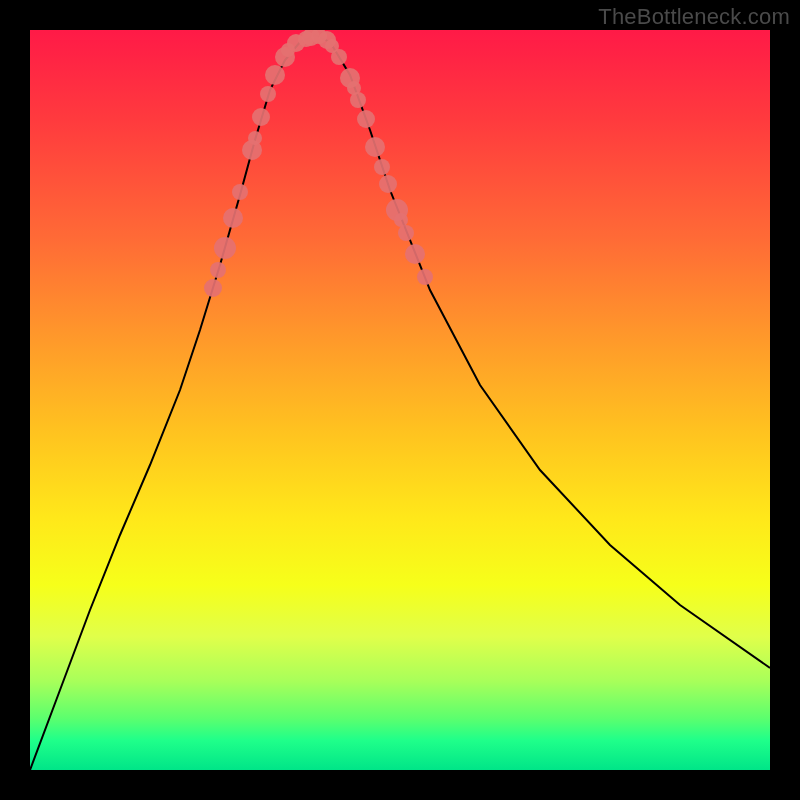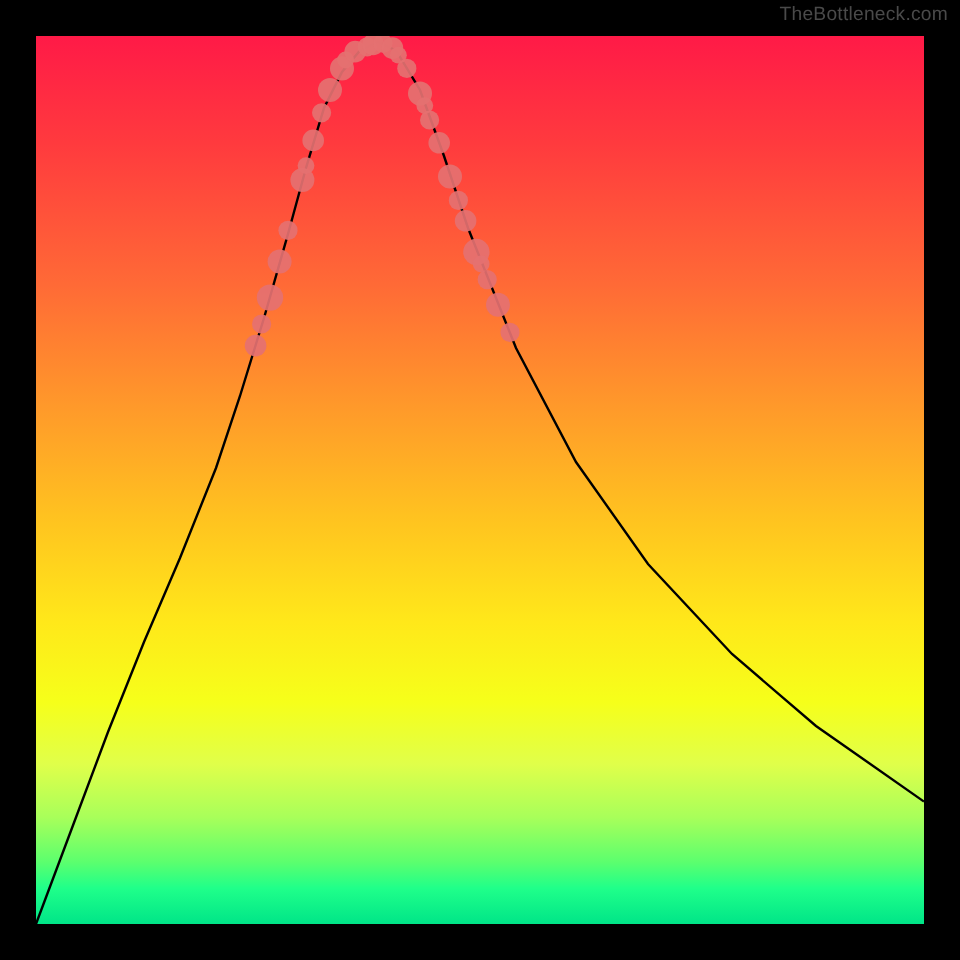--- a/index.html
+++ b/index.html
@@ -39,21 +39,21 @@
       #5cff6e 93%,
       #1fff8a 96%,
       #00e588 100%
     );
   }
   .watermark {
     position: absolute;
     top: 4px;
     right: 10px;
     color: #4a4a4a;
-    font-size: 16px;
+    font-size: 22px;
     letter-spacing: 0.2px;
     user-select: none;
   }
   svg.curve-layer,
   svg.marker-layer {
     position: absolute;
     left: 0;
     top: 0;
     width: 740px;
     height: 740px;

